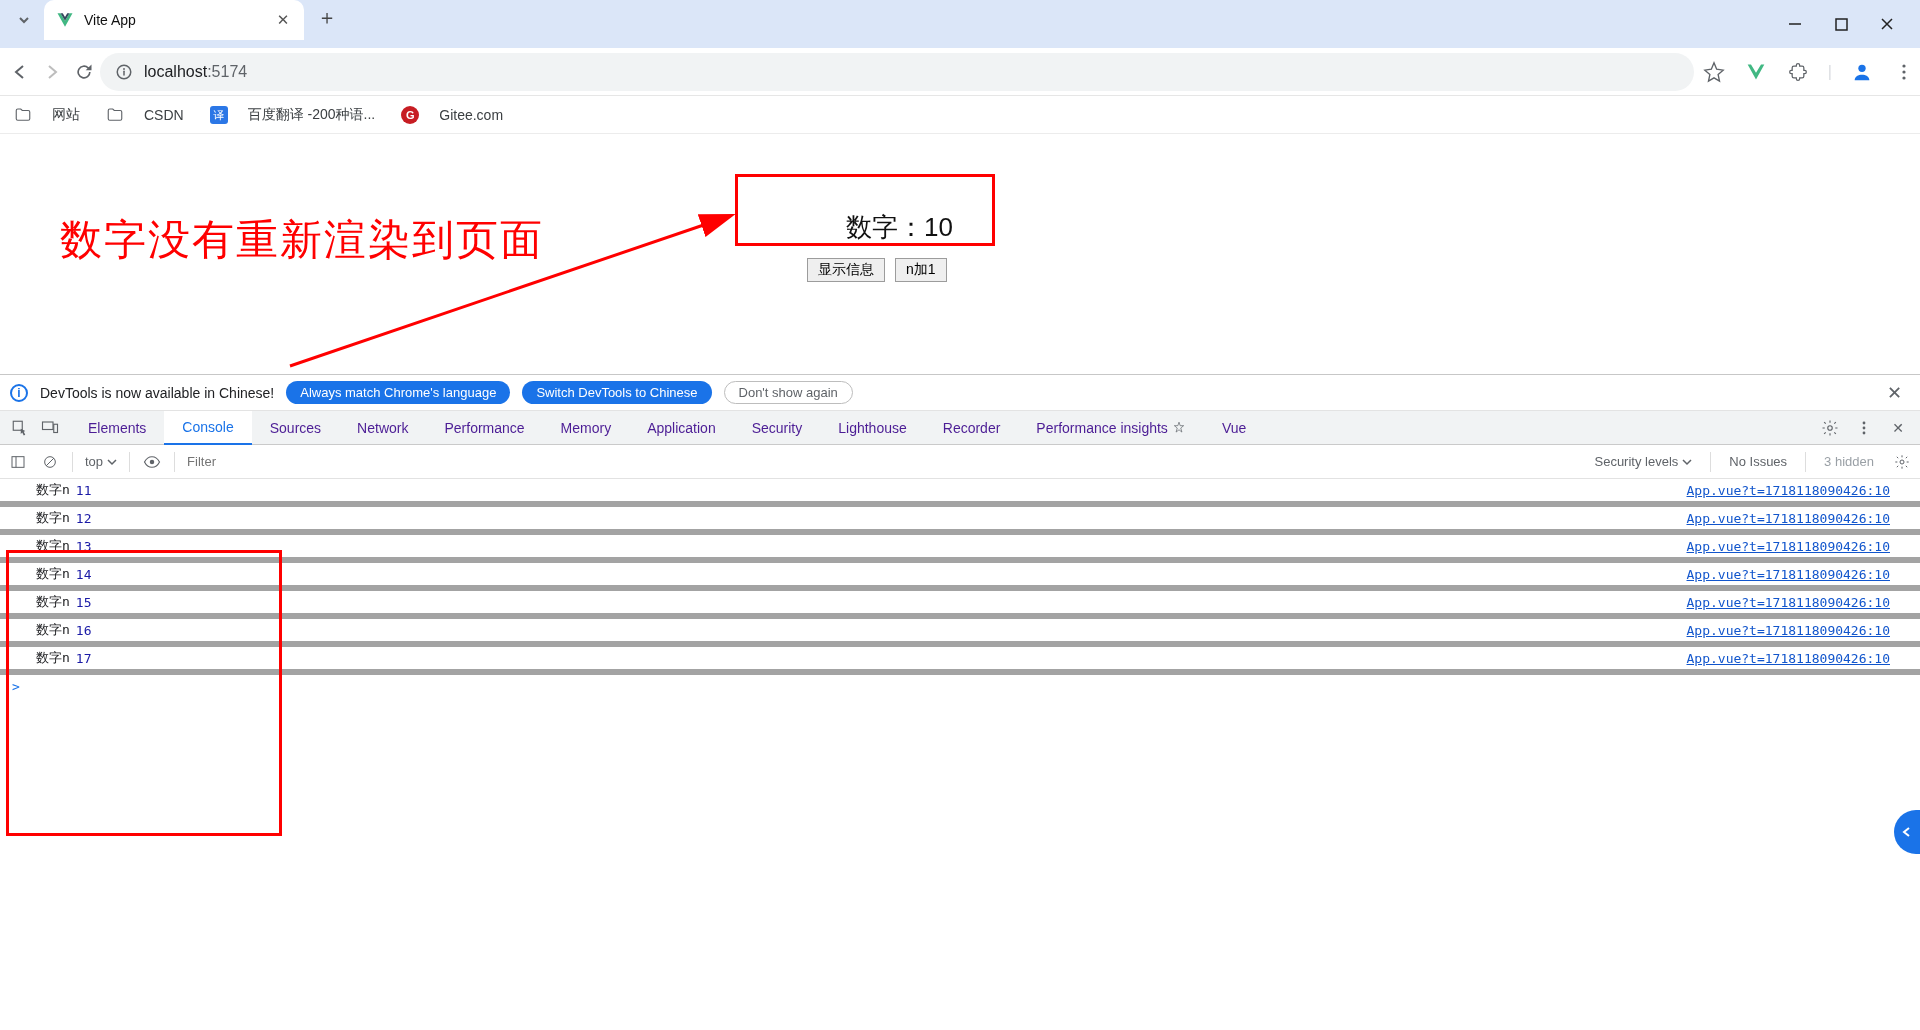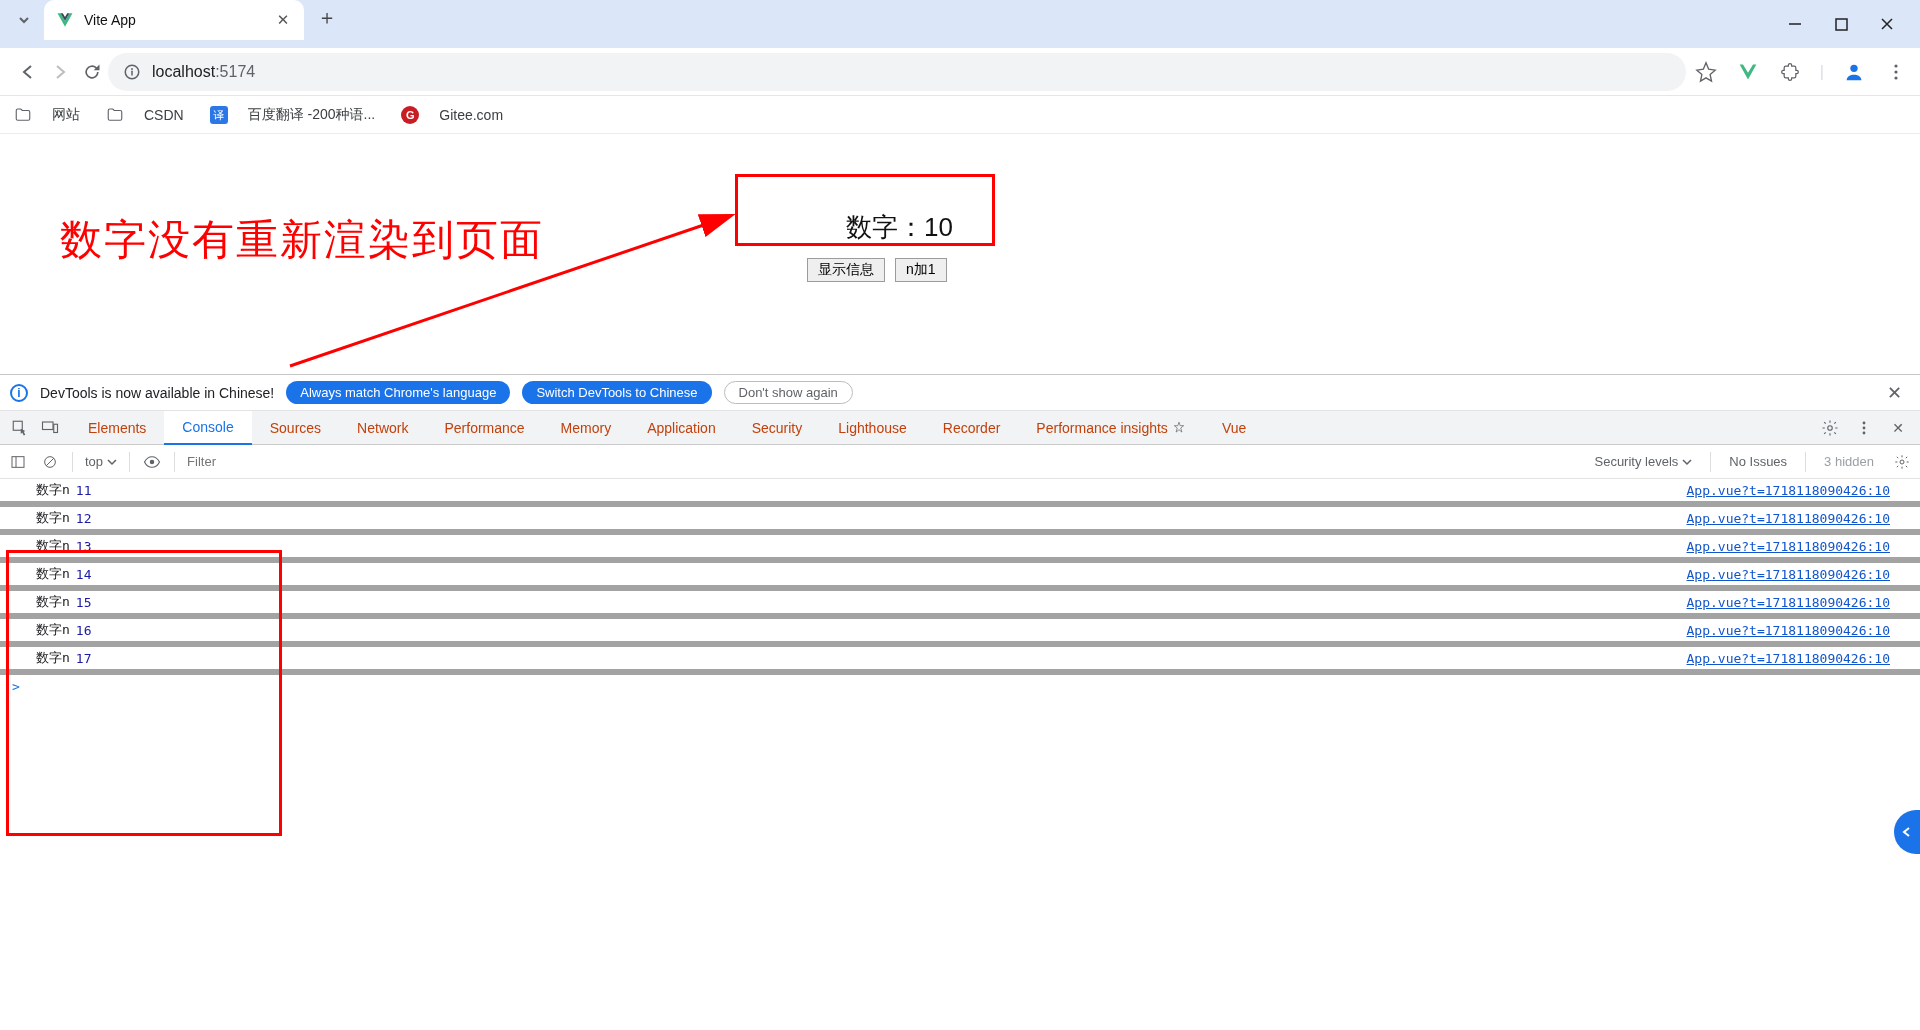--- a/index.html
+++ b/index.html
@@ -7,21 +7,21 @@
   
   .titlebar { height: 48px; background: #dbe6f8; display: flex; position: relative; }
   .tab-menu { width: 40px; height: 40px; display:flex;align-items:center;justify-content:center;margin-left:4px;margin-bottom:4px;}
   .tab { height: 40px; background: #fff; border-radius: 10px 10px 0 0; display: flex; align-items: center; padding: 0 12px; min-width: 260px; gap:10px; margin-bottom:0;}
   .tab .fav { width:18px;height:18px;}
   .tab .title { font-size: 14px; color:#111; flex:1;}
   .tab .close { width:18px;height:18px;display:flex;align-items:center;justify-content:center;color:#555;font-size:15px;}
   .newtab { width:34px;height:34px;display:flex;align-items:center;justify-content:center;color:#444;font-size:20px;margin-left:6px;margin-bottom:4px;}
   .win-controls { position:absolute; right:0; top:0; height:48px; display:flex; align-items:center; gap:28px; padding-right:24px;}
   .win-controls .ic { width:18px;height:18px;display:flex;align-items:center;justify-content:center;color:#222;}
-  .addrbar { height:48px; background:#fff; display:flex; align-items:center; padding:0 12px; border-bottom:1px solid #e6e6e6;}
+  .addrbar { height:48px; background:#fff; display:flex; align-items:center; padding:0 4px; border-bottom:1px solid #e6e6e6;}
   .nav-ic { width:32px;height:32px;display:flex;align-items:center;justify-content:center;color:#4a4a4a;border-radius:50%;}
   .nav-ic.disabled { color:#b6b6b6;}
   .omnibox { flex:1; height:38px; background:#f1f3f4; border-radius:20px; display:flex; align-items:center; padding:0 14px; gap:10px; color:#3c4043;}
   .omnibox .site-ic { width:20px;height:20px;display:flex;align-items:center;justify-content:center;}
   .omnibox .url { font-size:16px; color:#202124;}
   .omnibox .url b { font-weight:400; color:#202124;}
   .addr-right { display:flex; align-items:center; gap:18px; padding-left:8px;}
   .addr-right .ic { width:24px;height:24px;display:flex;align-items:center;justify-content:center;color:#5f6368;}
   .bookbar { height:38px; background:#fff; display:flex; align-items:center; padding:0 14px; gap:26px; border-bottom:1px solid #ececec;}
   .bk { display:flex; align-items:center; gap:20px; font-size:14px; color:#3c4043;}
@@ -40,21 +40,21 @@
   .devtools { border-top:1px solid #c7c7c7; display:flex; flex-direction:column; font-size:14px; height: calc(1030px - 48px - 48px - 38px - 240px);}
   .dt-infobar { height:36px; display:flex; align-items:center; padding:0 10px; gap:12px; border-bottom:1px solid #e3e3e3; background:#fff;}
   .info-ic { width:18px;height:18px;border:2px solid #1a73e8;border-radius:50%;color:#1a73e8;font-size:12px;display:flex;align-items:center;justify-content:center;font-weight:bold;}
   .dt-infobar .msg { color:#202124;}
   .pill { background:#1a73e8; color:#fff; border-radius:14px; padding:4px 14px; font-size:13px; cursor:pointer;}
   .pill-outline { border:1px solid #bdbdbd; color:#5f6368; border-radius:14px; padding:3px 14px; font-size:13px; cursor:pointer; background:#fff;}
   .dt-infobar .closex { margin-left:auto; font-size:18px; color:#5f6368; cursor:pointer; padding:0 8px;}
   .dt-tabs { height:34px; background:#f1f3f4; display:flex; align-items:center; border-bottom:1px solid #cacaca; position:relative;}
   .dt-tabs .lefticons { display:flex; align-items:center; gap:10px; padding:0 10px;}
   .dt-tabs .lefticons .ic { width:20px;height:20px;display:flex;align-items:center;justify-content:center;color:#5f6368;}
-  .dt-tab { padding:0 18px; height:34px; display:flex; align-items:center; color:#c2410c; font-size:14px; cursor:pointer;}
+  .dt-tab { padding:0 18px; height:34px; display:flex; align-items:center; color:#4c1d95; font-size:14px; cursor:pointer;}
   .dt-tab.active { color:#1a73e8; border-bottom:2px solid #1a73e8; background:#fff;}
   .dt-tabs .righticons { margin-left:auto; display:flex; align-items:center; gap:14px; padding-right:12px;}
   .dt-tabs .righticons .ic { width:20px;height:20px;display:flex;align-items:center;justify-content:center;color:#5f6368; cursor:pointer;}
   .dt-toolbar { height:34px; background:#fff; border-bottom:1px solid #e2e2e2; display:flex; align-items:center; padding:0 8px; gap:12px; font-size:13px; color:#5f6368;}
   .dt-toolbar .ic { width:20px;height:20px;display:flex;align-items:center;justify-content:center;color:#5f6368;cursor:pointer;}
   .dt-toolbar .sep { width:1px;height:20px;background:#ddd;}
   .dt-toolbar .ctx { display:flex;align-items:center;gap:4px;cursor:pointer;}
   .dt-toolbar input.filter { border:none; outline:none; font-size:13px; color:#9aa0a6; width:80px; background:transparent;}
   .dt-toolbar .right { margin-left:auto; display:flex; align-items:center; gap:18px;}
   .dt-console { flex:1; overflow:auto; background:#fff; font-family:Consolas,monospace; font-size:13px;}

